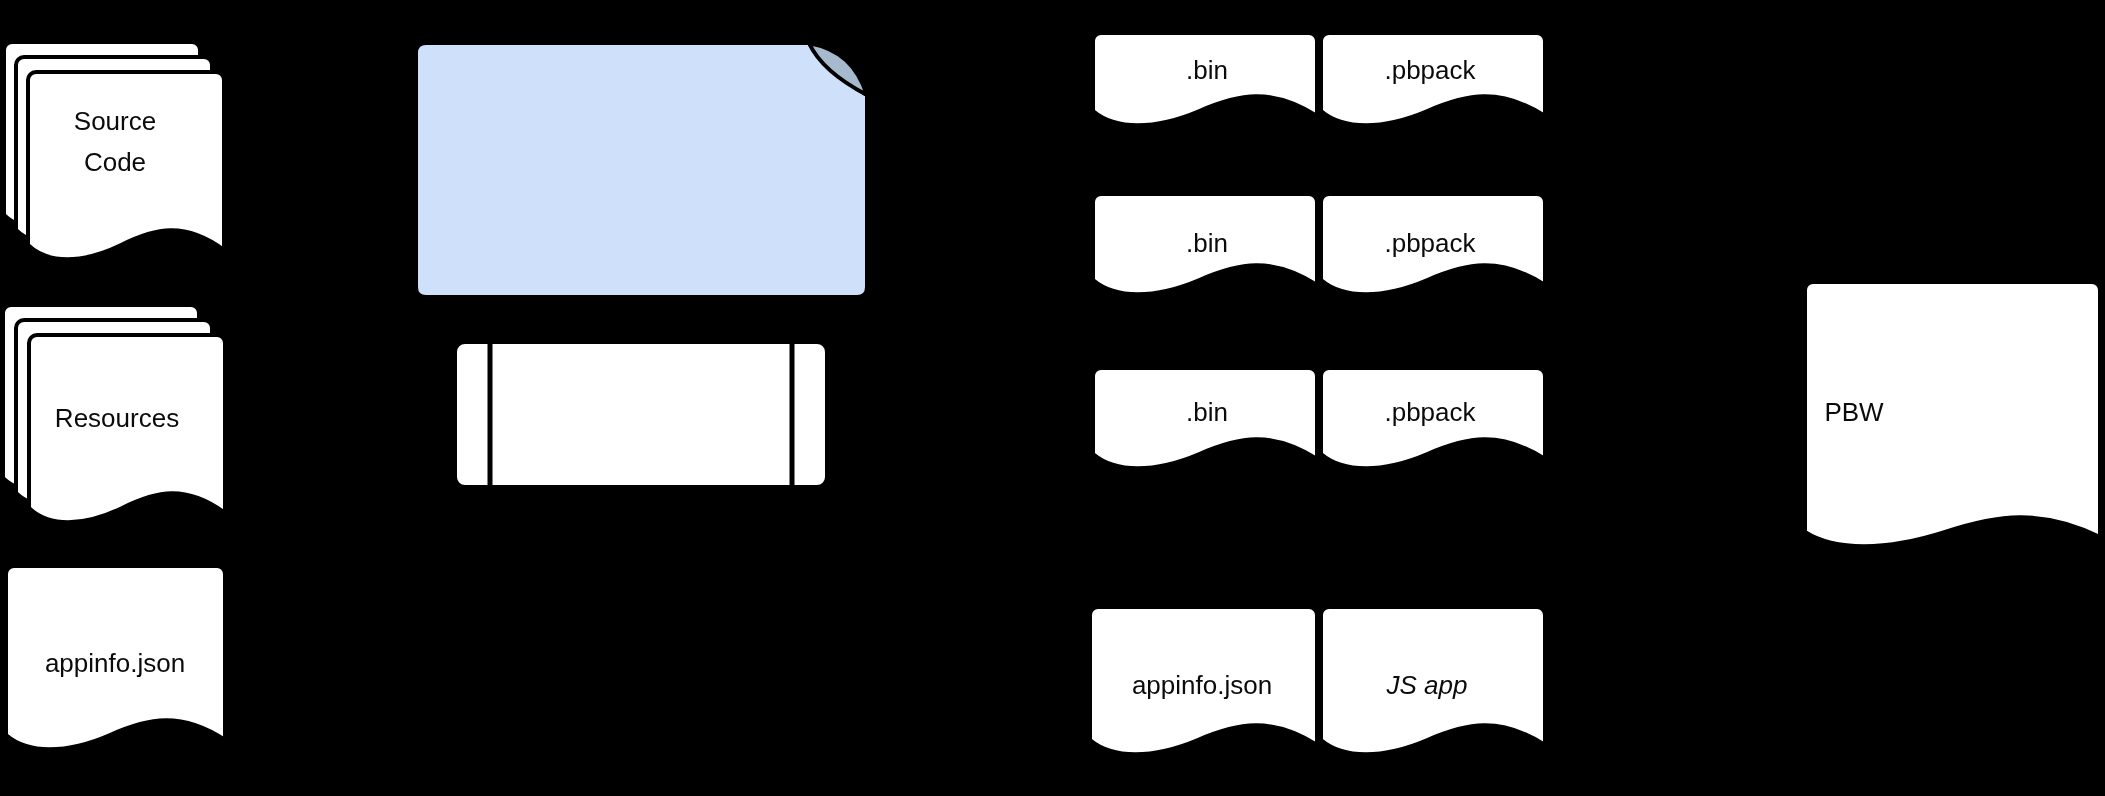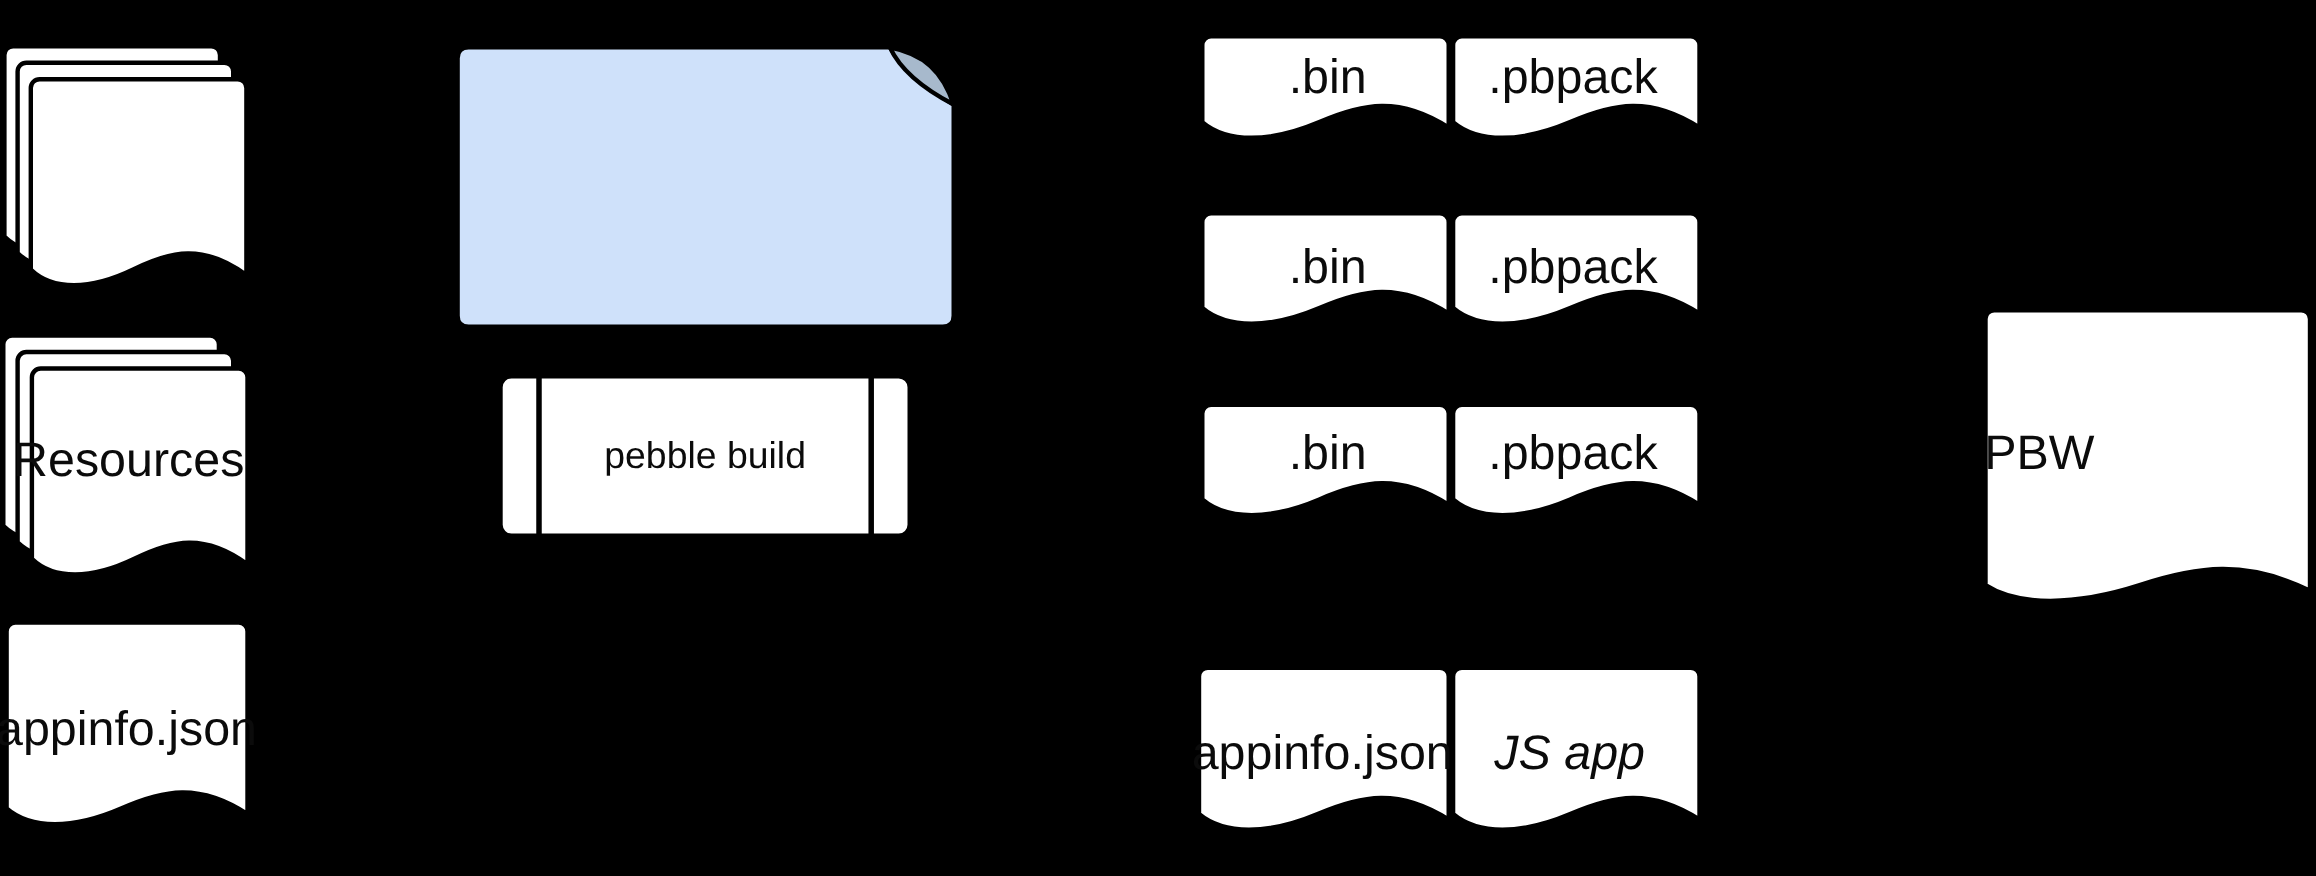--- a/index.html
+++ b/index.html
@@ -46,21 +46,21 @@
   }
   .proc-line {
     stroke: var(--stroke, #000);
     stroke-width: 5;
   }
   .label {
     position: absolute;
     transform: translate(-50%, -50%);
     text-align: center;
     white-space: pre-line;
-    font-size: 44px;
+    font-size: 26px;
     line-height: 41px;
     color: var(--text, #000);
   }
   .note-label {
     font-size: 31px;
     line-height: 45px;
     width: 500px;
   }
   .proc-label {
     font-size: 34px;
@@ -106,27 +106,28 @@
 
     <path class="doc" transform="translate(1093,368)" d="M 8 0 H 216 A 8 8 0 0 1 224 8 V 91 C 179.20000000000002 62.2 145.6 69 106.39999999999999 86 C 61.60000000000001 105 22.400000000000002 105 0 86 V 8 A 8 8 0 0 1 8 0 Z"></path>
     <path class="doc" transform="translate(1321,368)" d="M 8 0 H 216 A 8 8 0 0 1 224 8 V 91 C 179.20000000000002 62.2 145.6 69 106.39999999999999 86 C 61.60000000000001 105 22.400000000000002 105 0 86 V 8 A 8 8 0 0 1 8 0 Z"></path>
 
     <path class="doc" transform="translate(1090,607)" d="M 8 0 H 219 A 8 8 0 0 1 227 8 V 138 C 181.60000000000002 109.2 147.55 116 107.82499999999999 133 C 62.425000000000004 152 22.700000000000003 152 0 133 V 8 A 8 8 0 0 1 8 0 Z"></path>
     <path class="doc" transform="translate(1321,607)" d="M 8 0 H 216 A 8 8 0 0 1 224 8 V 138 C 179.20000000000002 109.2 145.6 116 106.39999999999999 133 C 61.60000000000001 152 22.400000000000002 152 0 133 V 8 A 8 8 0 0 1 8 0 Z"></path>
 
     <path class="doc" transform="translate(1805,282)" d="M 8 0 H 287 A 8 8 0 0 1 295 8 V 255 C 236 226.2 191.75 233 140.125 250 C 81.125 269 29.5 269 0 250 V 8 A 8 8 0 0 1 8 0 Z"></path>
   </svg>
 
+  <div class="label" style="left:115px; top:142px;">Source
+Code</div>
 
   <div class="label" style="left:117px; top:418px;text-align:center;">Resources</div>
 
   <div class="label" style="left:115px; top:663px;">appinfo.json</div>
 
 
-  <div class="label proc-label" style="left:641px; top:415px;">pebble build</div>
 
   <div class="label" style="left:1207px; top:70px;">.bin</div>
   <div class="label" style="left:1430px; top:70px;">.pbpack</div>
 
   <div class="label" style="left:1207px; top:243px;">.bin</div>
   <div class="label" style="left:1430px; top:243px;">.pbpack</div>
 
   <div class="label" style="left:1207px; top:412px;">.bin</div>
   <div class="label" style="left:1430px; top:412px;">.pbpack</div>
 

